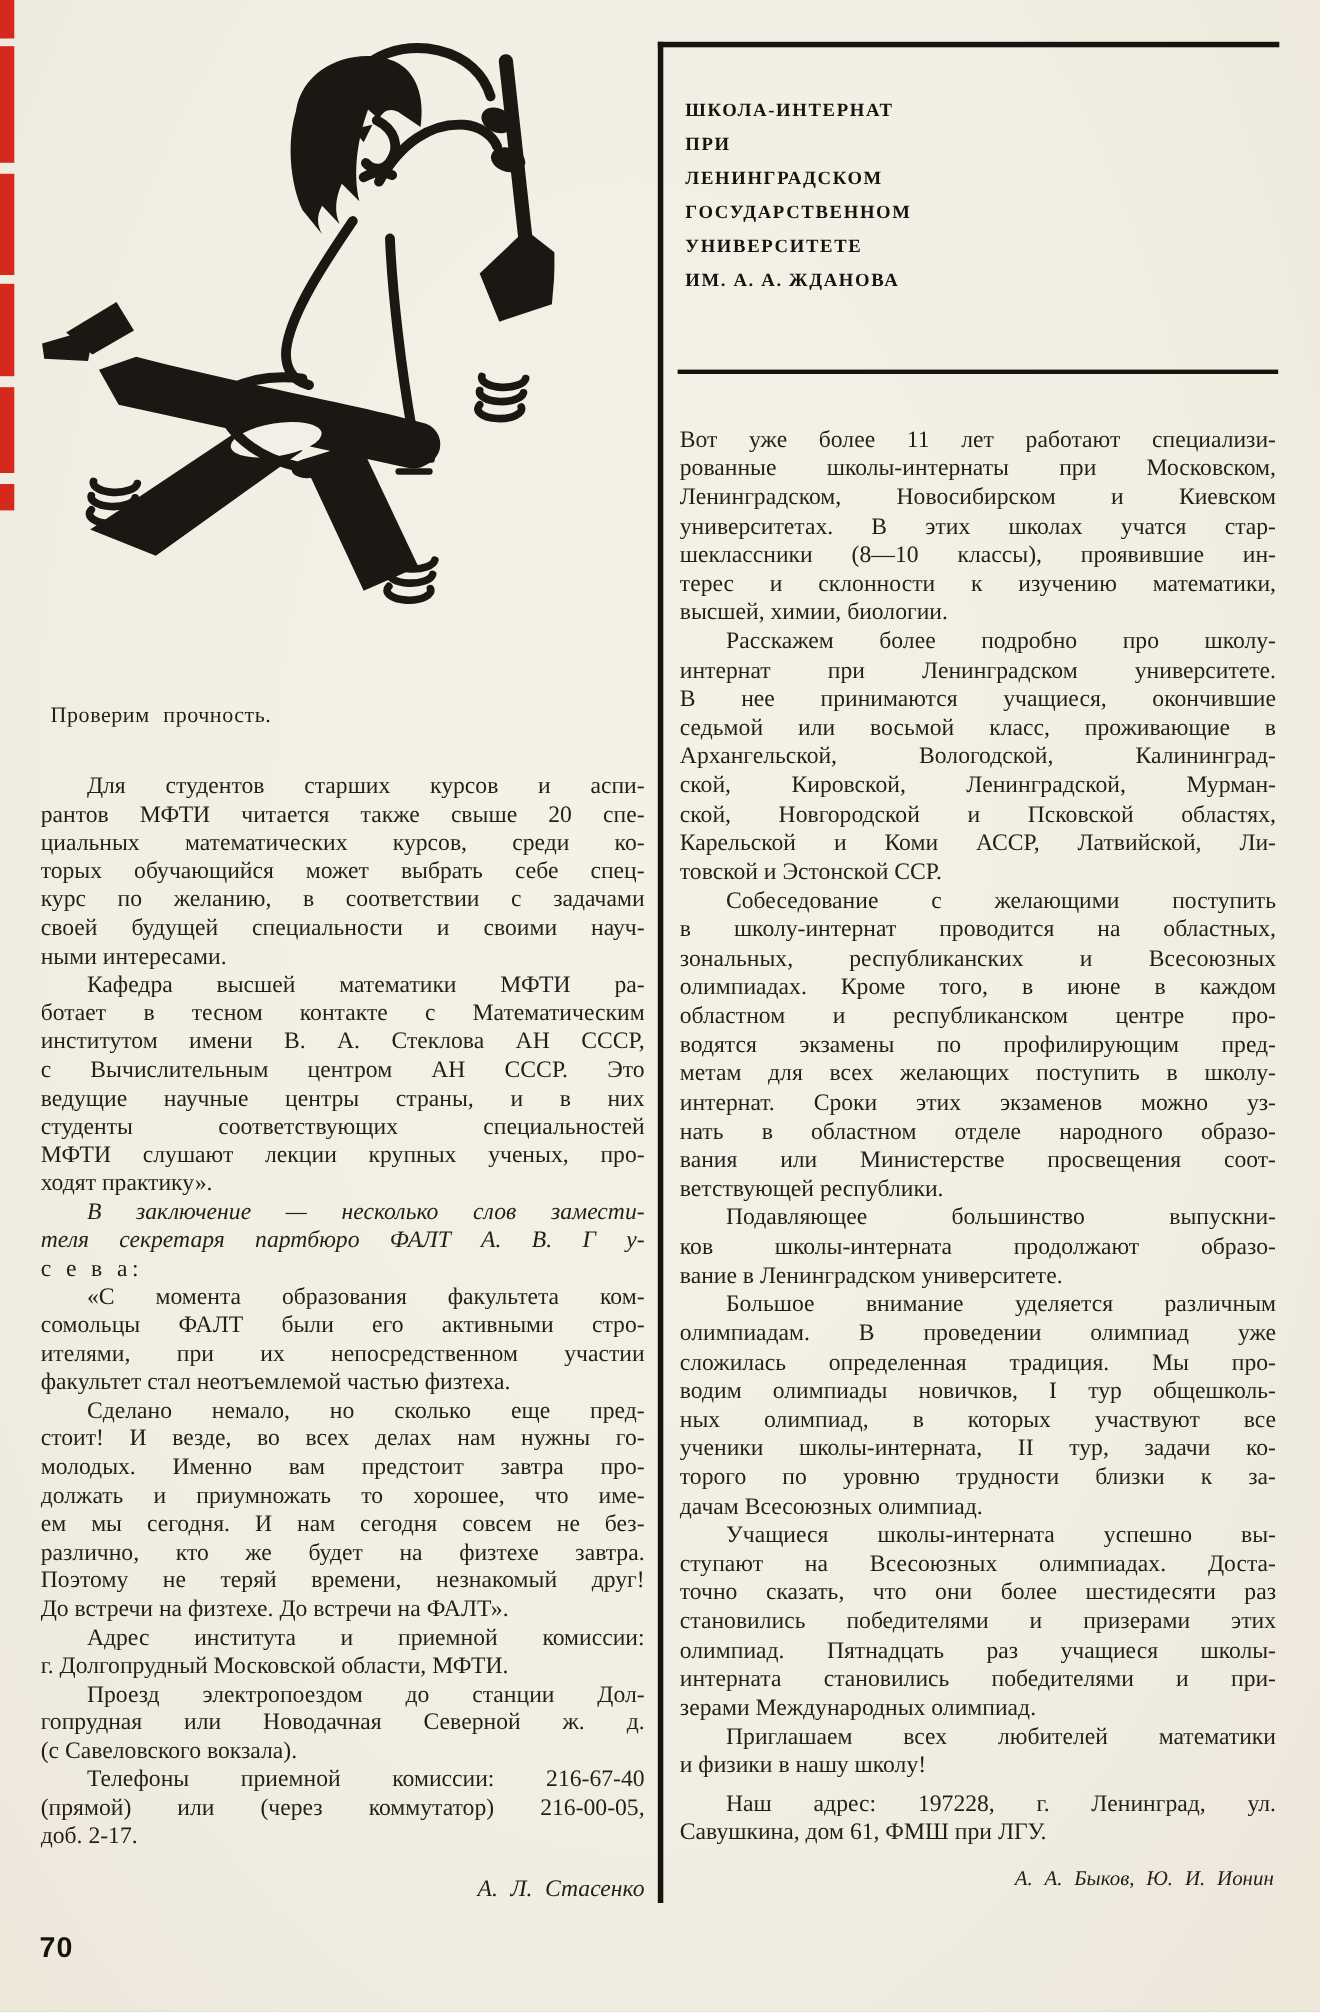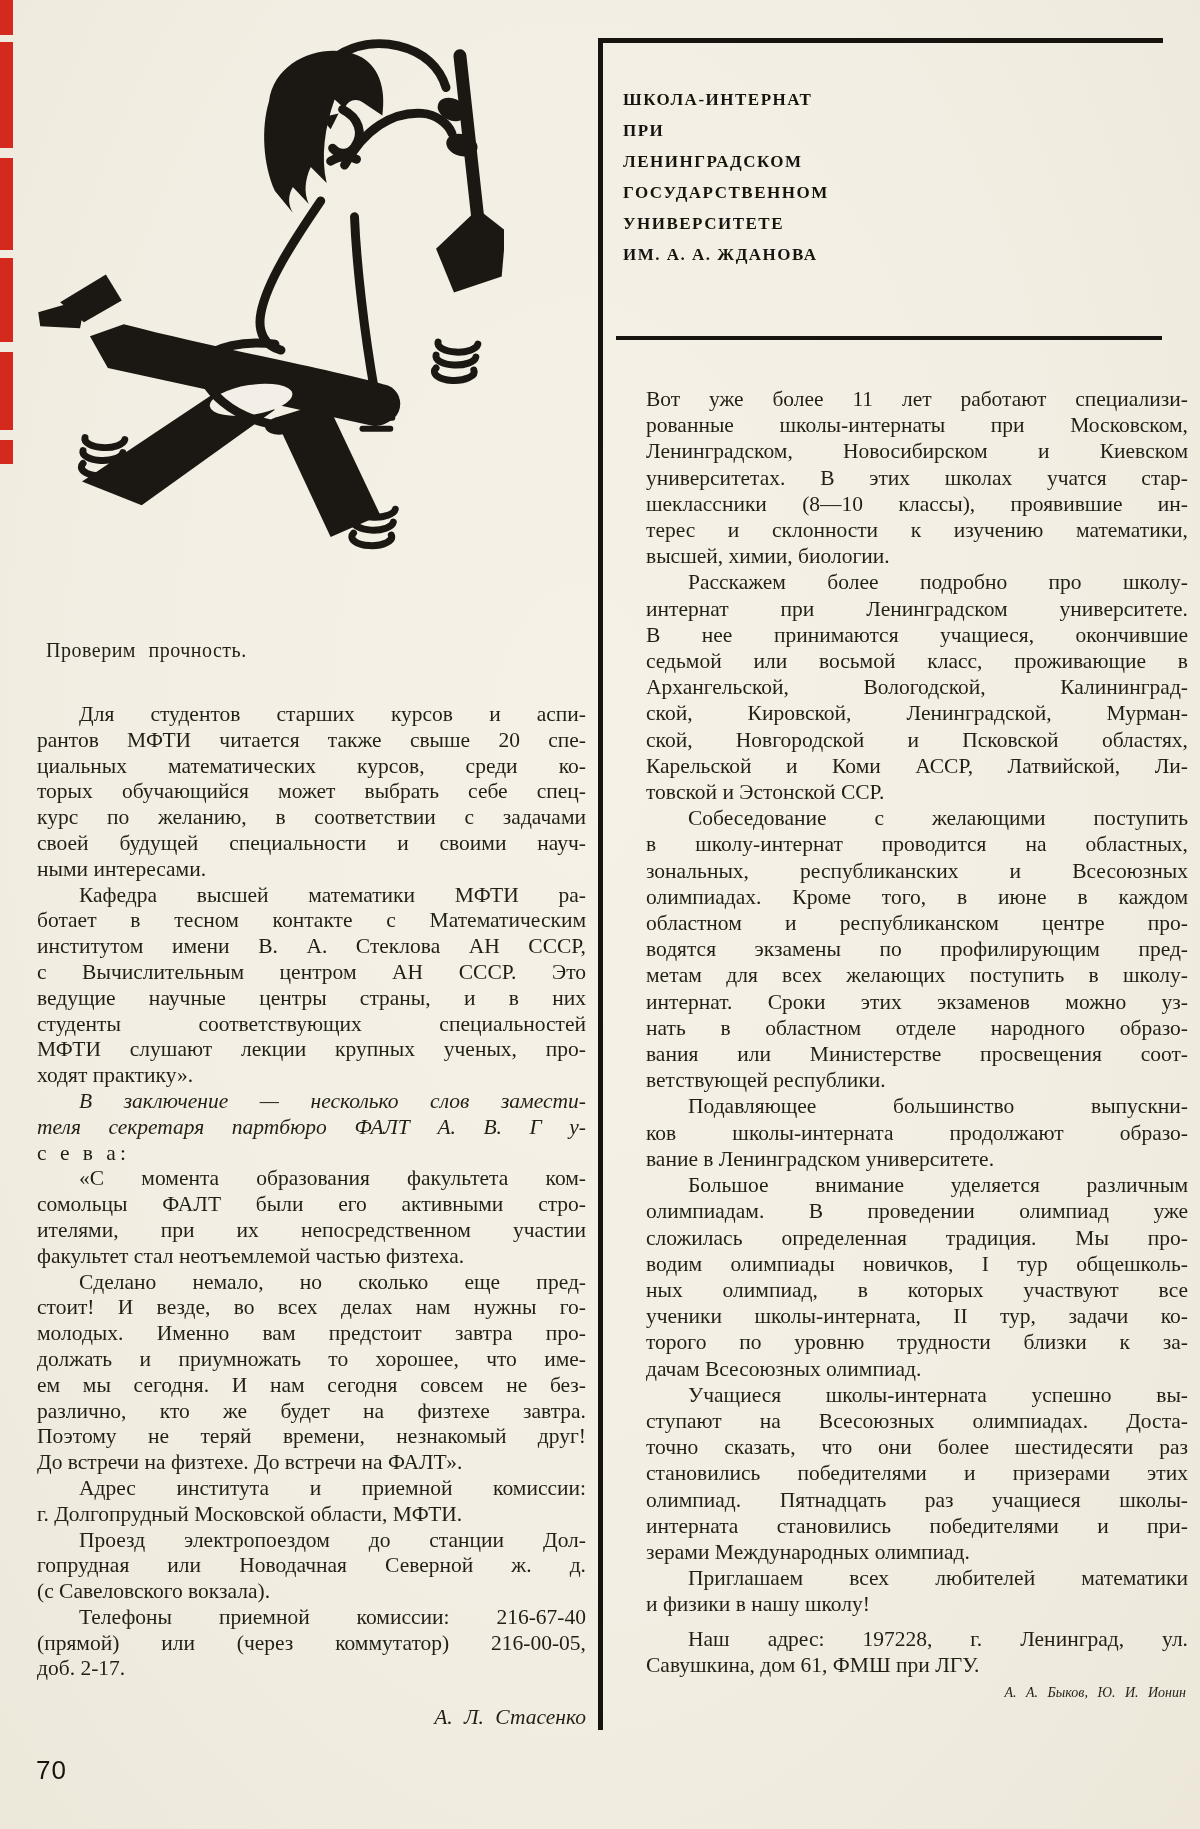--- a/index.html
+++ b/index.html
@@ -9,40 +9,40 @@
     font-family:"Liberation Serif","DejaVu Serif",serif;color:#221e18;
   }
   
   .red-strip{position:absolute;left:0;width:13px;background:var(--accent,#d6291d);}
   
   .illo{position:absolute;left:26px;top:6px;width:478px;height:545px;}
   .caption{position:absolute;left:46px;top:639px;font-size:20px;letter-spacing:.5px;word-spacing:7px;white-space:nowrap;}
   
   .col{position:absolute;text-align:justify;}
   .col-left{left:37px;top:702px;width:549px;font-size:21.5px;line-height:25.8px;}
-  .col-right{left:646px;top:386px;width:542px;font-size:21.5px;line-height:26.2px;}
+  .col-right{left:618px;top:386px;width:542px;font-size:21.5px;line-height:26.2px;}
   .line{text-align:justify;text-align-last:justify;overflow:hidden;white-space:nowrap;}
   .line.last{text-align-last:left;}
   .line.indent{text-indent:42px;}
   .para.address{margin-top:8px;}
   .para.quote-intro .line{font-style:italic;}
   .para.quote-intro .line.last{font-style:normal;letter-spacing:4px;}
   .sig{font-style:italic;text-align:right;text-align-last:right;word-spacing:6px;}
   .sig-left{margin-top:23px;font-size:21.5px;}
-  .sig-right{margin-top:2px;font-size:14px;padding-right:2px;font-family:Liberation Serif, serif;}
+  .sig-right{margin-top:18px;font-size:19px;padding-right:2px;font-family:Liberation Serif, serif;}
   
   .v-rule{position:absolute;left:598px;top:38px;width:5px;height:1692px;background:#17130e;}
   .rule-top{position:absolute;left:598px;top:38px;width:565px;height:5px;background:#17130e;}
   .rule-mid{position:absolute;left:616px;top:336px;width:546px;height:4px;background:#17130e;}
   
   .title{position:absolute;left:623px;top:84px;font-family:Liberation Serif, serif;
          font-weight:bold;font-size:17px;line-height:31px;letter-spacing:1.5px;color:#17130e;white-space:nowrap;}
   
   .pagenum{position:absolute;left:36px;top:1755px;font-family:"Liberation Sans","DejaVu Sans",sans-serif;
-           font-weight:normal;font-size:26px;letter-spacing:1px;color:#17130e;}
+           font-weight:bold;font-size:26px;letter-spacing:1px;color:#17130e;}
 </style>
 </head>
 <body>
 
 <div class="page" style="--accent: #d6291d; color: rgb(34, 30, 24);">
 
   <div class="red-strip" style="top:0;height:35px"></div>
   <div class="red-strip" style="top:42px;height:106px"></div>
   <div class="red-strip" style="top:158px;height:92px"></div>
   <div class="red-strip" style="top:258px;height:84px"></div>

